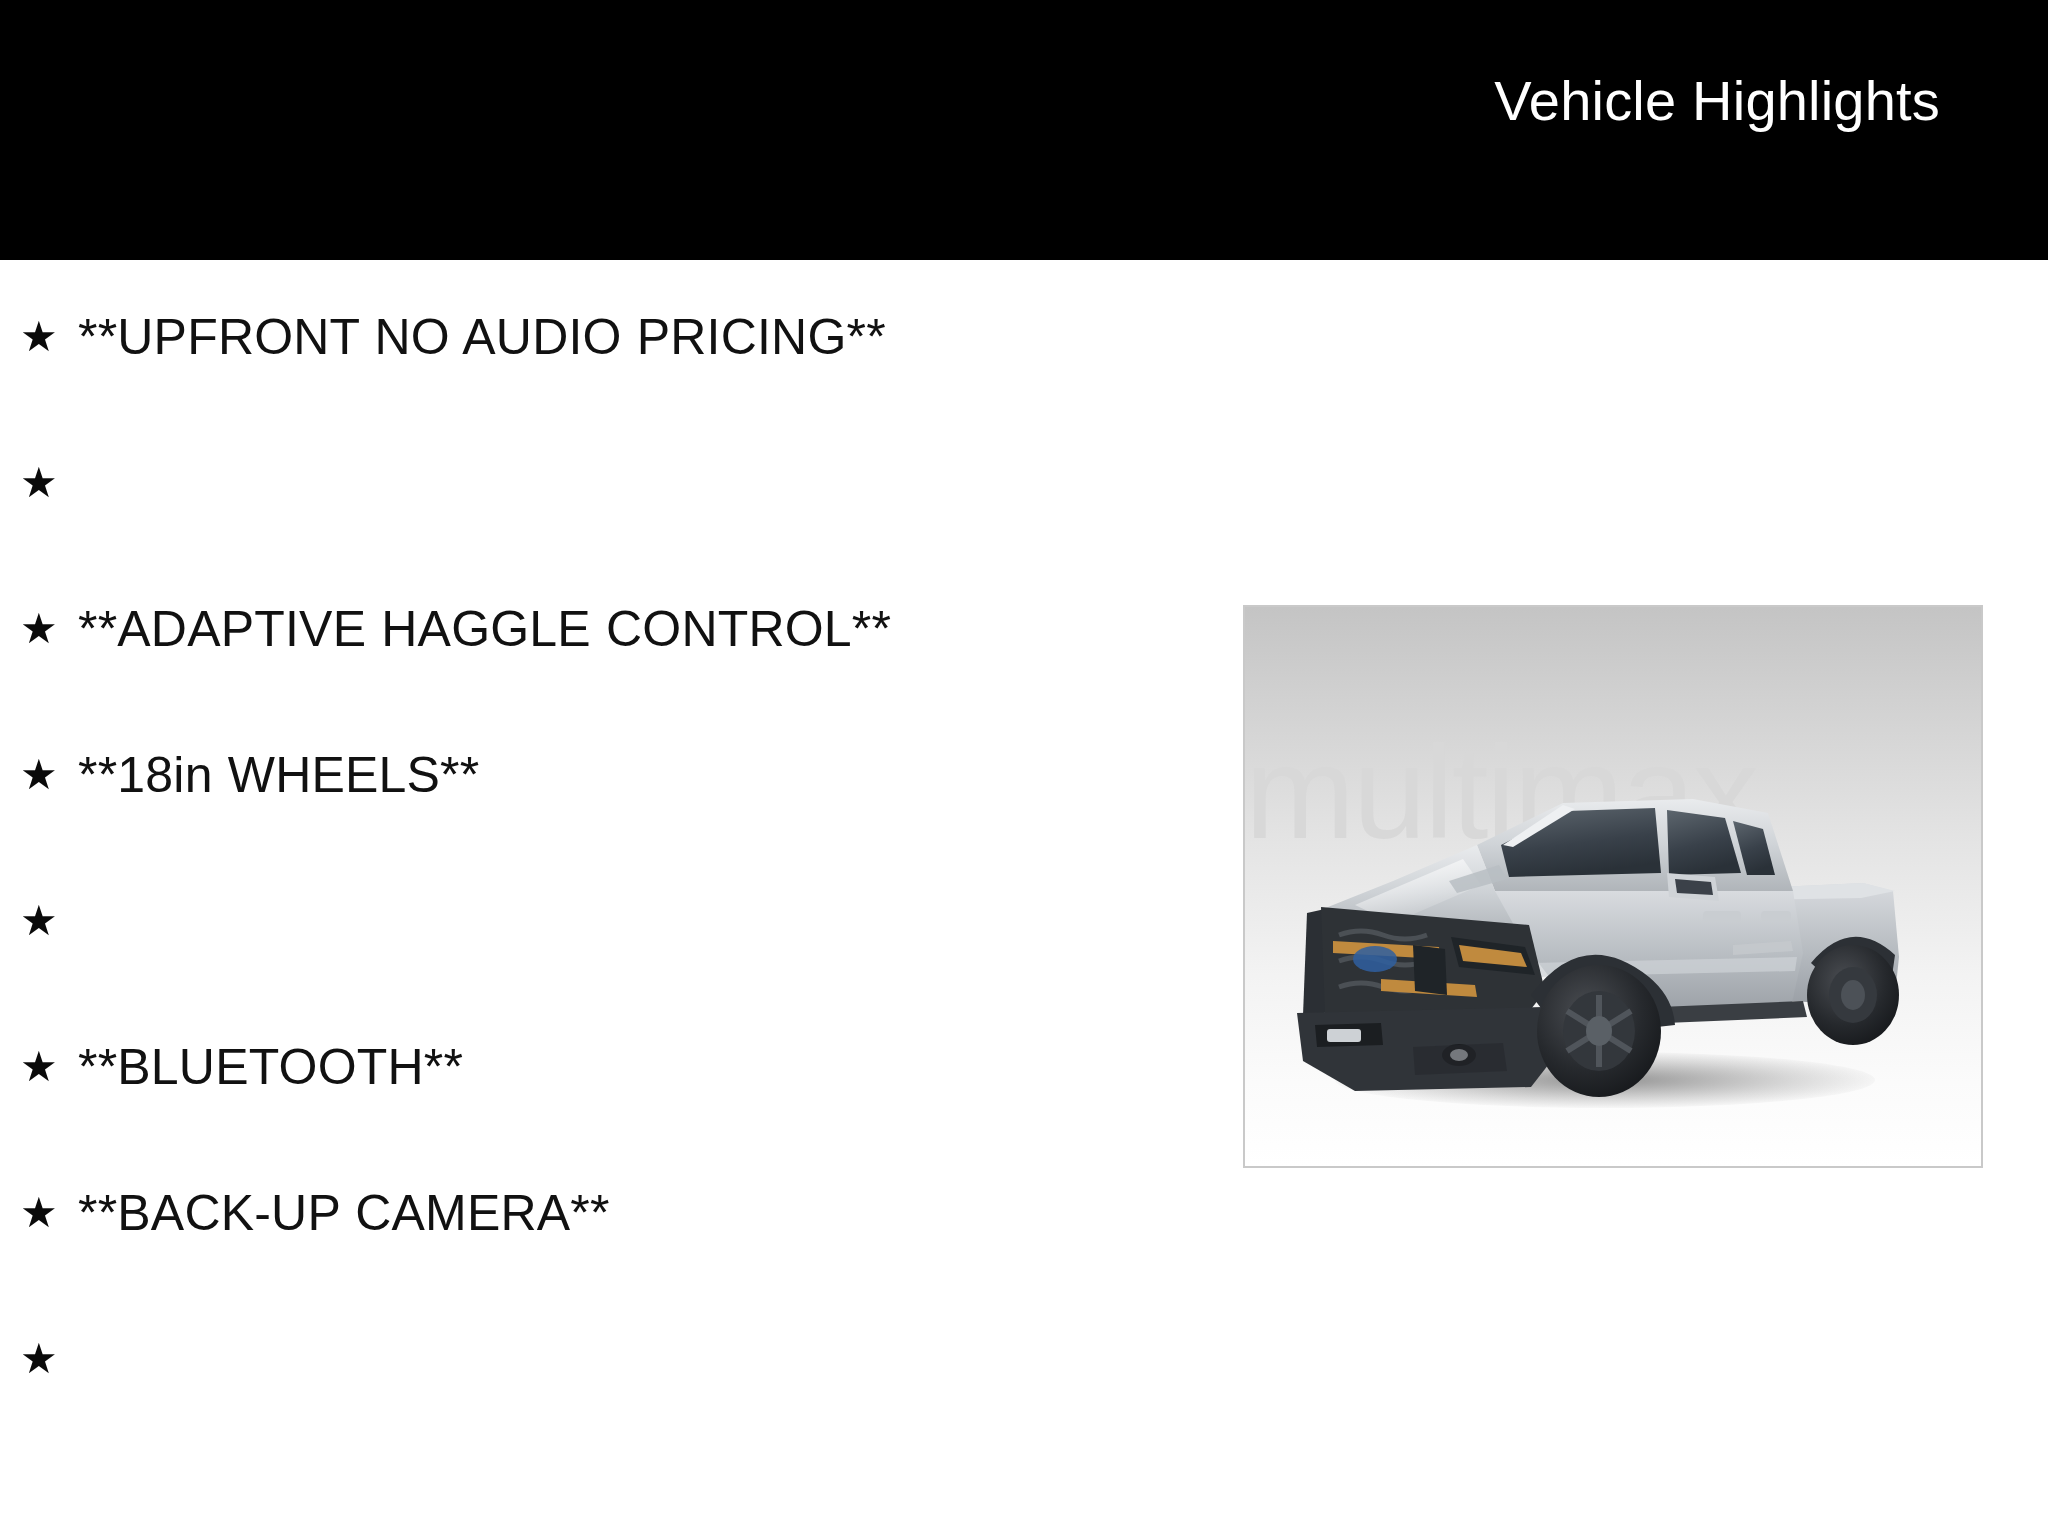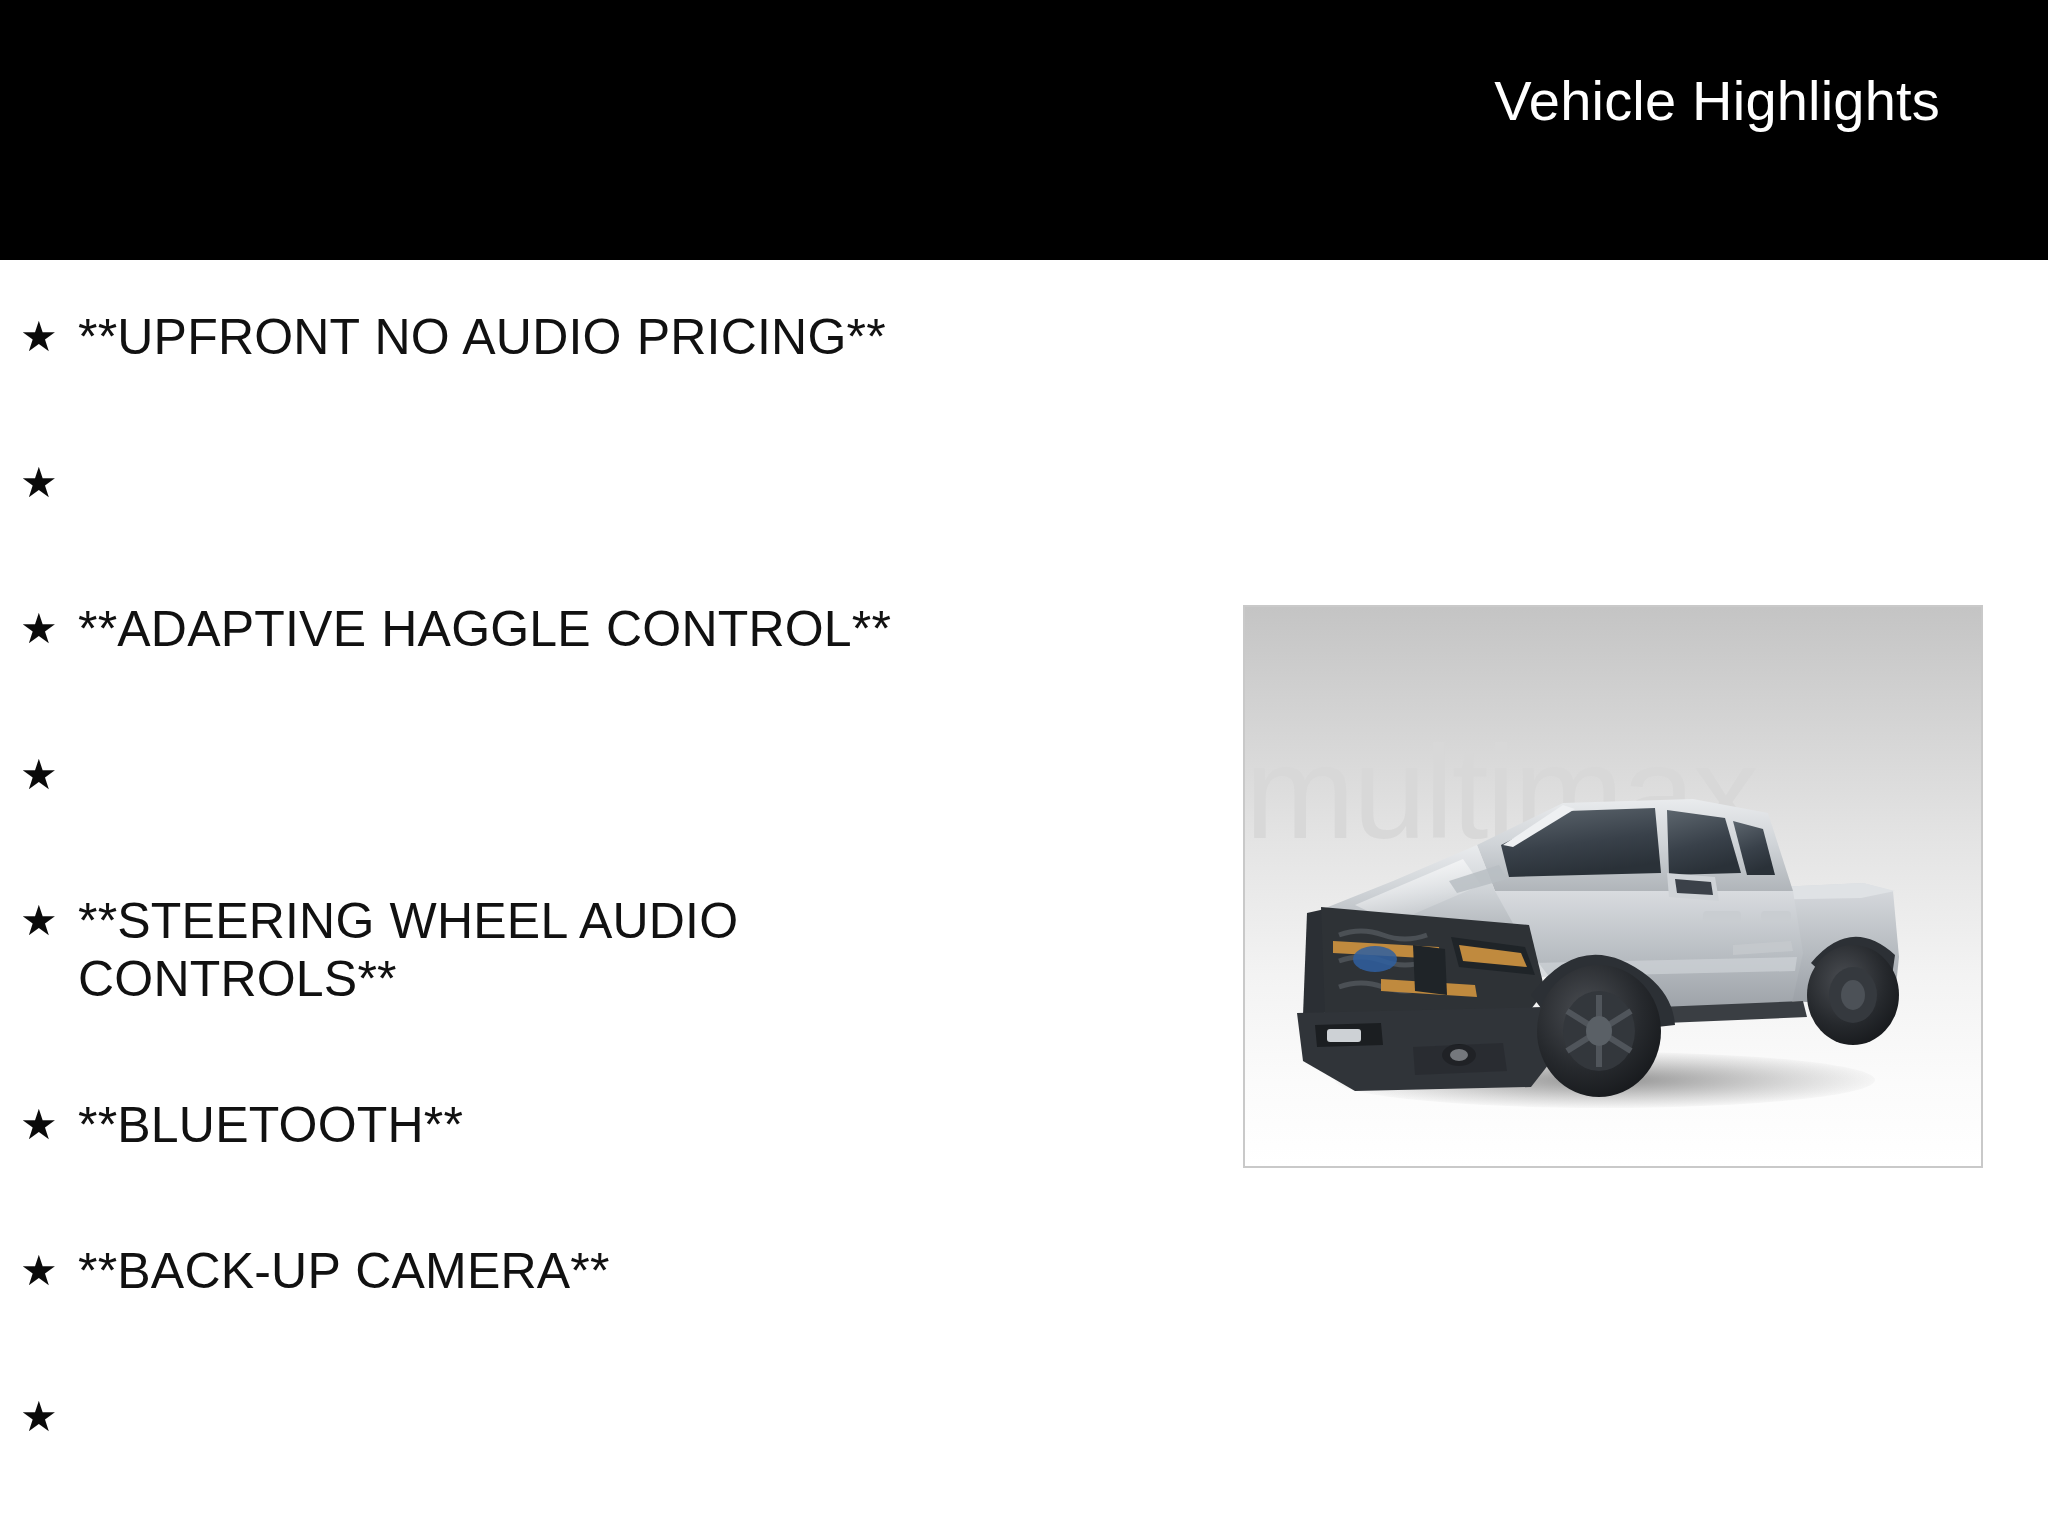--- a/index.html
+++ b/index.html
@@ -148,25 +148,25 @@
       <span class="star-icon">★</span>
     </li>
 
     <li class="highlight-item">
       <span class="star-icon">★</span>
       <span class="highlight-text">**ADAPTIVE HAGGLE CONTROL**</span>
     </li>
 
     <li class="highlight-item">
       <span class="star-icon">★</span>
-    </li>
-
-    <li class="highlight-item">
-      <span class="star-icon">★</span>
-      <span class="highlight-text">**STEERING WHEEL AUDIO CONTROLS**</span>
+      <span class="highlight-text">**18in WHEELS**</span>
+    </li>
+
+    <li class="highlight-item">
+      <span class="star-icon">★</span>
     </li>
 
     <li class="highlight-item">
       <span class="star-icon">★</span>
       <span class="highlight-text">**BLUETOOTH**</span>
     </li>
 
     <li class="highlight-item">
       <span class="star-icon">★</span>
       <span class="highlight-text">**BACK-UP CAMERA**</span>

